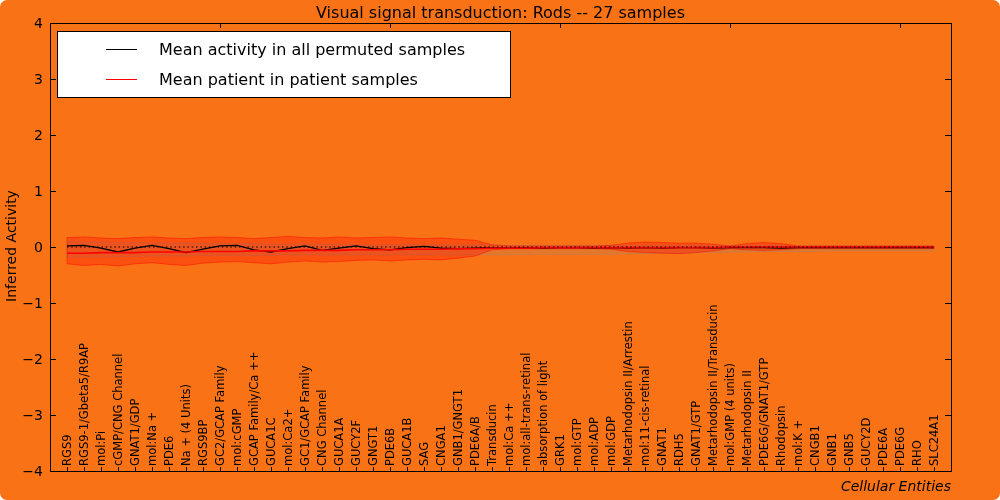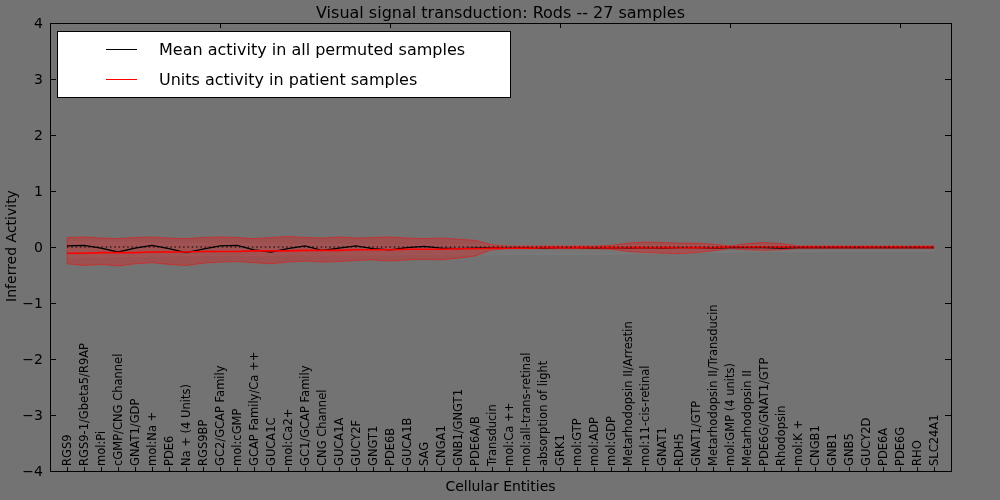--- a/index.html
+++ b/index.html
@@ -1,31 +1,33 @@
 <!DOCTYPE html>
 <html><head>
 <meta charset="utf-8">
 <style>
   html,body{margin:0;padding:0;background:#ffffff;}
   .figure{
-    position:relative; width:1000px; height:500px; background:#737373;
+    position:relative; width:1000px; height:500px; background:#f97316;
     font-family:"DejaVu Sans","Liberation Sans",sans-serif; color:#000;
     overflow:hidden;
+    border-radius:7px;
   }
   .chart-title{
     position:absolute; left:50px; top:3px; width:901px;
     text-align:center; font-size:16px; color:#000; white-space:nowrap;
   }
   .ylabel{
     position:absolute; left:-59px; top:238px; width:140px; text-align:center;
     font-size:14px; transform:rotate(-90deg);
   }
   .xlabel{
-    position:absolute; left:50px; top:478px; width:901px; text-align:center;
+    position:absolute; left:50px; top:478px; width:901px; text-align:right;
     font-size:14px;
+    font-style:italic;
   }
   .legend{
     position:absolute; left:57px; top:31px; width:454px; height:67px;
     border:1px solid #000; background:#fff; box-sizing:border-box;
     display:flex; flex-direction:column; justify-content:center; z-index:5;padding-left:33px;
   }
   .legend-row{display:flex; align-items:center; height:30px; padding-left:15px;}
   .legend-swatch{width:31px; height:0; border-top:1.7px solid #000; margin-right:22px; flex:none;}
   .legend-label{font-size:16px; white-space:nowrap;}
   svg.plot{position:absolute; left:0; top:0;}
@@ -184,19 +186,19 @@
       <text x="934" y="466" font-size="11.5px" fill="#000" text-anchor="start" dominant-baseline="central" transform="rotate(-90 934 466)">SLC24A1</text>
     </svg>
 
   <div class="legend">
     <div class="legend-row">
       <span class="legend-swatch" style="border-top-color: rgb(0, 0, 0);"></span>
       <span class="legend-label">Mean activity in all permuted samples</span>
     </div>
     <div class="legend-row">
       <span class="legend-swatch" style="border-top-color: rgb(255, 0, 0);"></span>
-      <span class="legend-label">Units activity in patient samples</span>
+      <span class="legend-label">Mean patient in patient samples</span>
     </div>
   </div>
 
   <div class="xlabel">Cellular Entities</div>
 
 </div>
 
 </body></html>

